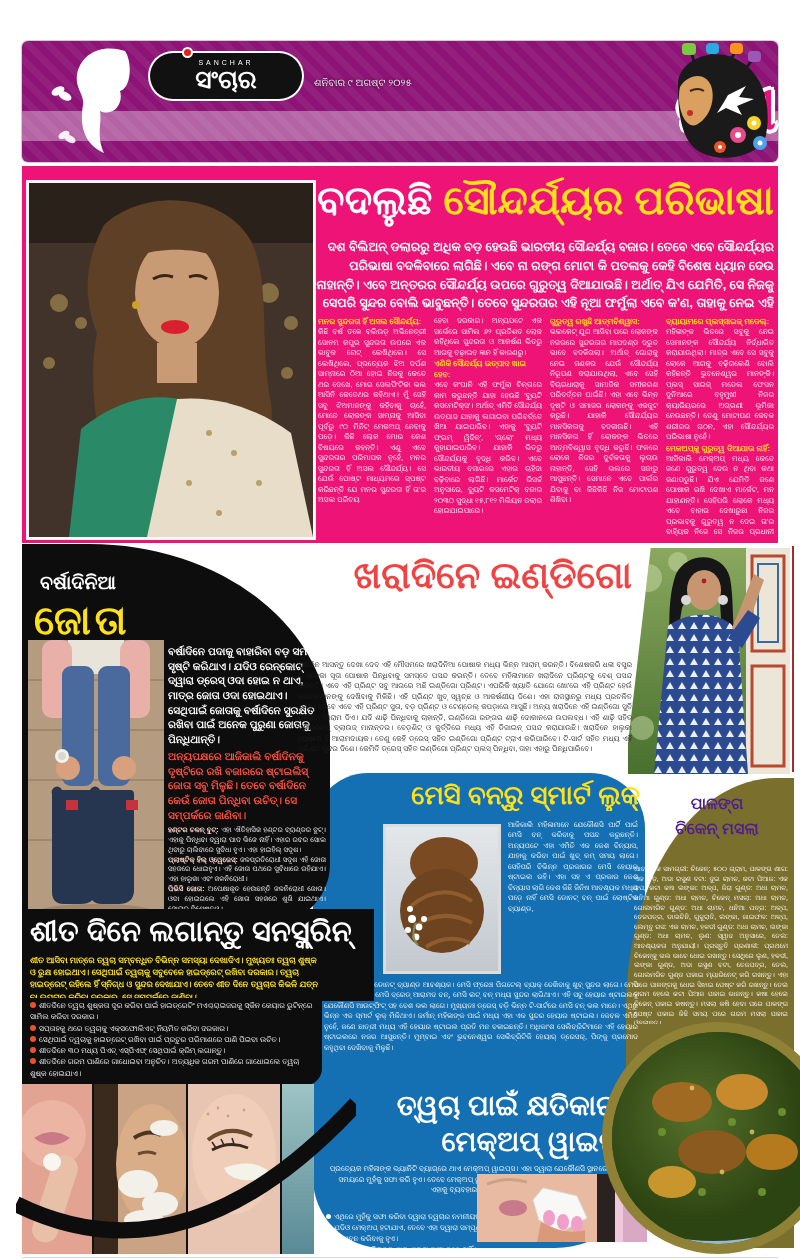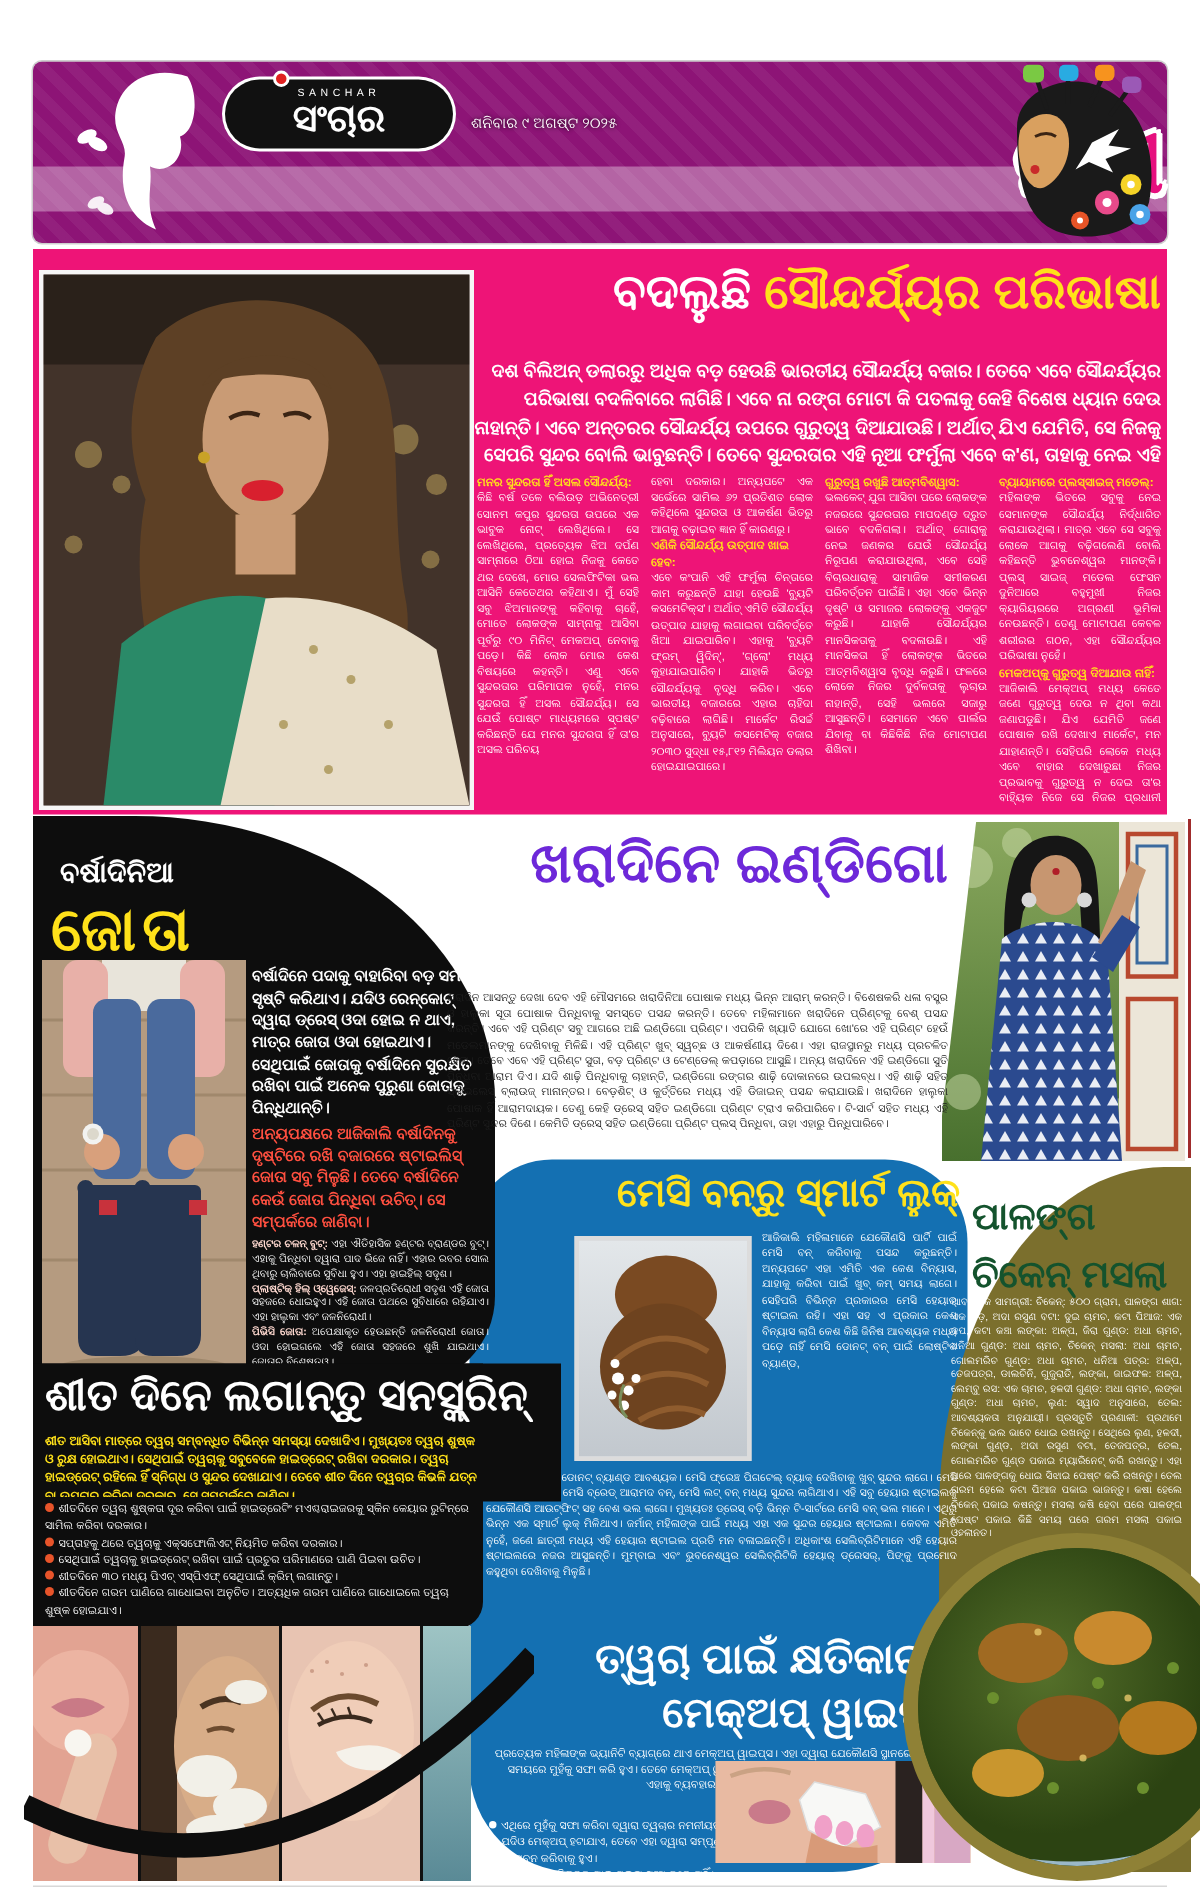--- a/index.html
+++ b/index.html
@@ -23,59 +23,59 @@
   #brand-latin{font-size:7px;letter-spacing:3px;color:#fff;line-height:1}
   #brand-name{font-size:25px;font-weight:bold;color:#fff;line-height:1.05}
   #brand-dot{left:160px;top:6px;width:11px;height:11px;background:#e02020;border:2px solid #fff;border-radius:50%}
   #mast-date{left:292px;top:36px;font-size:10px;color:#fff;text-shadow:0 0 3px #000}
   #mast-title{left:0;top:38px;width:100%;font-size:54px;font-weight:bold;color:#e6107e;letter-spacing:2px;
     text-shadow:-3px -3px 0 #fff,3px -3px 0 #fff,-3px 3px 0 #fff,3px 3px 0 #fff,0 -4px 0 #fff,0 4px 0 #fff,-4px 0 0 #fff,4px 0 0 #fff}
 
   
   #beauty{left:22px;top:150px;width:756px;height:377px;background:#ee1477}
   #beauty-photo{left:4px;top:14px;width:290px;height:360px;border:3px solid #f6f6f6;background:#42332a}
-  #beauty-headline{left:295px;top:6px;width:457px;height:62px;font-size:32px;font-weight:bold;line-height:1.4;white-space:nowrap}
+  #beauty-headline{left:295px;top:6px;width:457px;height:62px;font-size:40px;font-weight:bold;line-height:1.4;white-space:nowrap}
   #beauty-intro{left:290px;top:72px;width:462px;height:74px;font-size:12.5px;font-weight:bold;color:#fff;line-height:1.5}
   #beauty-cols{left:296px;top:150px;width:456px;height:222px;display:flex;gap:8px}
   .bcol{flex:1;font-size:7.4px;color:#fff;line-height:1.42;overflow:hidden}
   .bhead{color:#ffe11a;font-weight:bold;font-size:7.8px}
   .bbody{text-align:justify}
 
   
   #shoes-blob{left:22px;top:528px;width:308px;height:380px;background:#0d0d0d;
     border-radius:0 240px 60px 0 / 0 190px 60px 0}
   #shoes-kicker{left:40px;top:556px;font-size:19px;color:#fff;font-weight:bold}
   #shoes-title{left:34px;top:582px;font-size:40px;color:#ffe11a;font-weight:bold;letter-spacing:4px}
   #boots-photo{left:28px;top:624px;width:136px;height:280px;background:#b59b80}
   #shoes-text{left:168px;top:628px;width:158px;height:274px;color:#fff}
   #shoes-intro{font-size:10.5px;font-weight:bold;line-height:1.4}
   #shoes-highlight{font-size:10.5px;font-weight:bold;line-height:1.4;color:#ff5040;margin-top:2px}
   #shoes-items{margin-top:3px;font-size:7px;line-height:1.4;text-align:justify}
   .shoe-item b{color:#ffd9d0}
 
   
   #indigo-headline{left:298px;top:534px;width:334px;height:106px;font-size:37px;font-weight:bold;
-    color:#6d28d9;line-height:1.4;white-space:nowrap}
+    color:#ef4444;line-height:1.4;white-space:nowrap}
   #indigo-photo{left:624px;top:528px;width:170px;height:234px;background:#fff;padding:4px;
     clip-path:polygon(16% 0,100% 0,100% 100%,0 100%)}
   #indigo-body{left:298px;top:644px;width:334px;height:110px;font-size:7.4px;color:#1d1d1d;line-height:1.42}
   #red-rule{left:792px;top:530px;width:2px;height:226px;background:#a02c2c}
 
   
   #blue-blob{left:313px;top:757px;width:332px;height:475px;background:#1470b2;
     border-radius:55px 55px 90px 70px}
   #bun-title{left:318px;top:764px;width:322px;font-size:26px;font-weight:bold;color:#ffe11a;white-space:nowrap}
   #bun-photo{left:383px;top:808px;width:118px;height:150px;border:3px solid #dcdcdc;background:#d8dce0}
   #bun-text1{left:508px;top:804px;width:130px;height:156px;font-size:7.2px;color:#fff;line-height:1.45}
   #bun-text2{left:324px;top:964px;width:314px;height:100px;font-size:7.2px;color:#fff;line-height:1.45}
 
   
   #olive-blob{left:626px;top:762px;width:168px;height:470px;background:#7b6f2d;
     border-radius:150px 0 0 110px / 230px 0 0 160px}
-  #recipe-title{left:648px;top:776px;width:138px;font-size:25px;font-weight:bold;color:#14532d;line-height:1.55;text-align:left;white-space:nowrap}
+  #recipe-title{left:648px;top:776px;width:138px;font-size:16px;font-weight:bold;color:#4c1d95;line-height:1.55;text-align:center;white-space:nowrap}
   #recipe-body{left:634px;top:848px;width:154px;height:160px;font-size:6.8px;color:#fff;line-height:1.42}
   #food-photo{left:602px;top:1006px;width:232px;height:232px;border:10px solid #8f8136;border-radius:50%;background:#33491a}
 
   
   .sun-black{background:#0d0d0d}
   #sun-a{left:22px;top:893px;width:352px;height:92px}
   #sun-b{left:22px;top:893px;width:300px;height:177px;border-radius:0 0 18px 0}
   #sun-title{left:30px;top:899px;width:344px;font-size:29px;font-weight:bold;color:#fff;white-space:nowrap}
   #sun-intro{left:30px;top:938px;width:290px;height:44px;font-size:8.4px;font-weight:bold;color:#ffe11a;line-height:1.45}
   #sun-bullets{left:30px;top:984px;width:286px;height:84px;font-size:7.5px;color:#fff;line-height:1.5}

